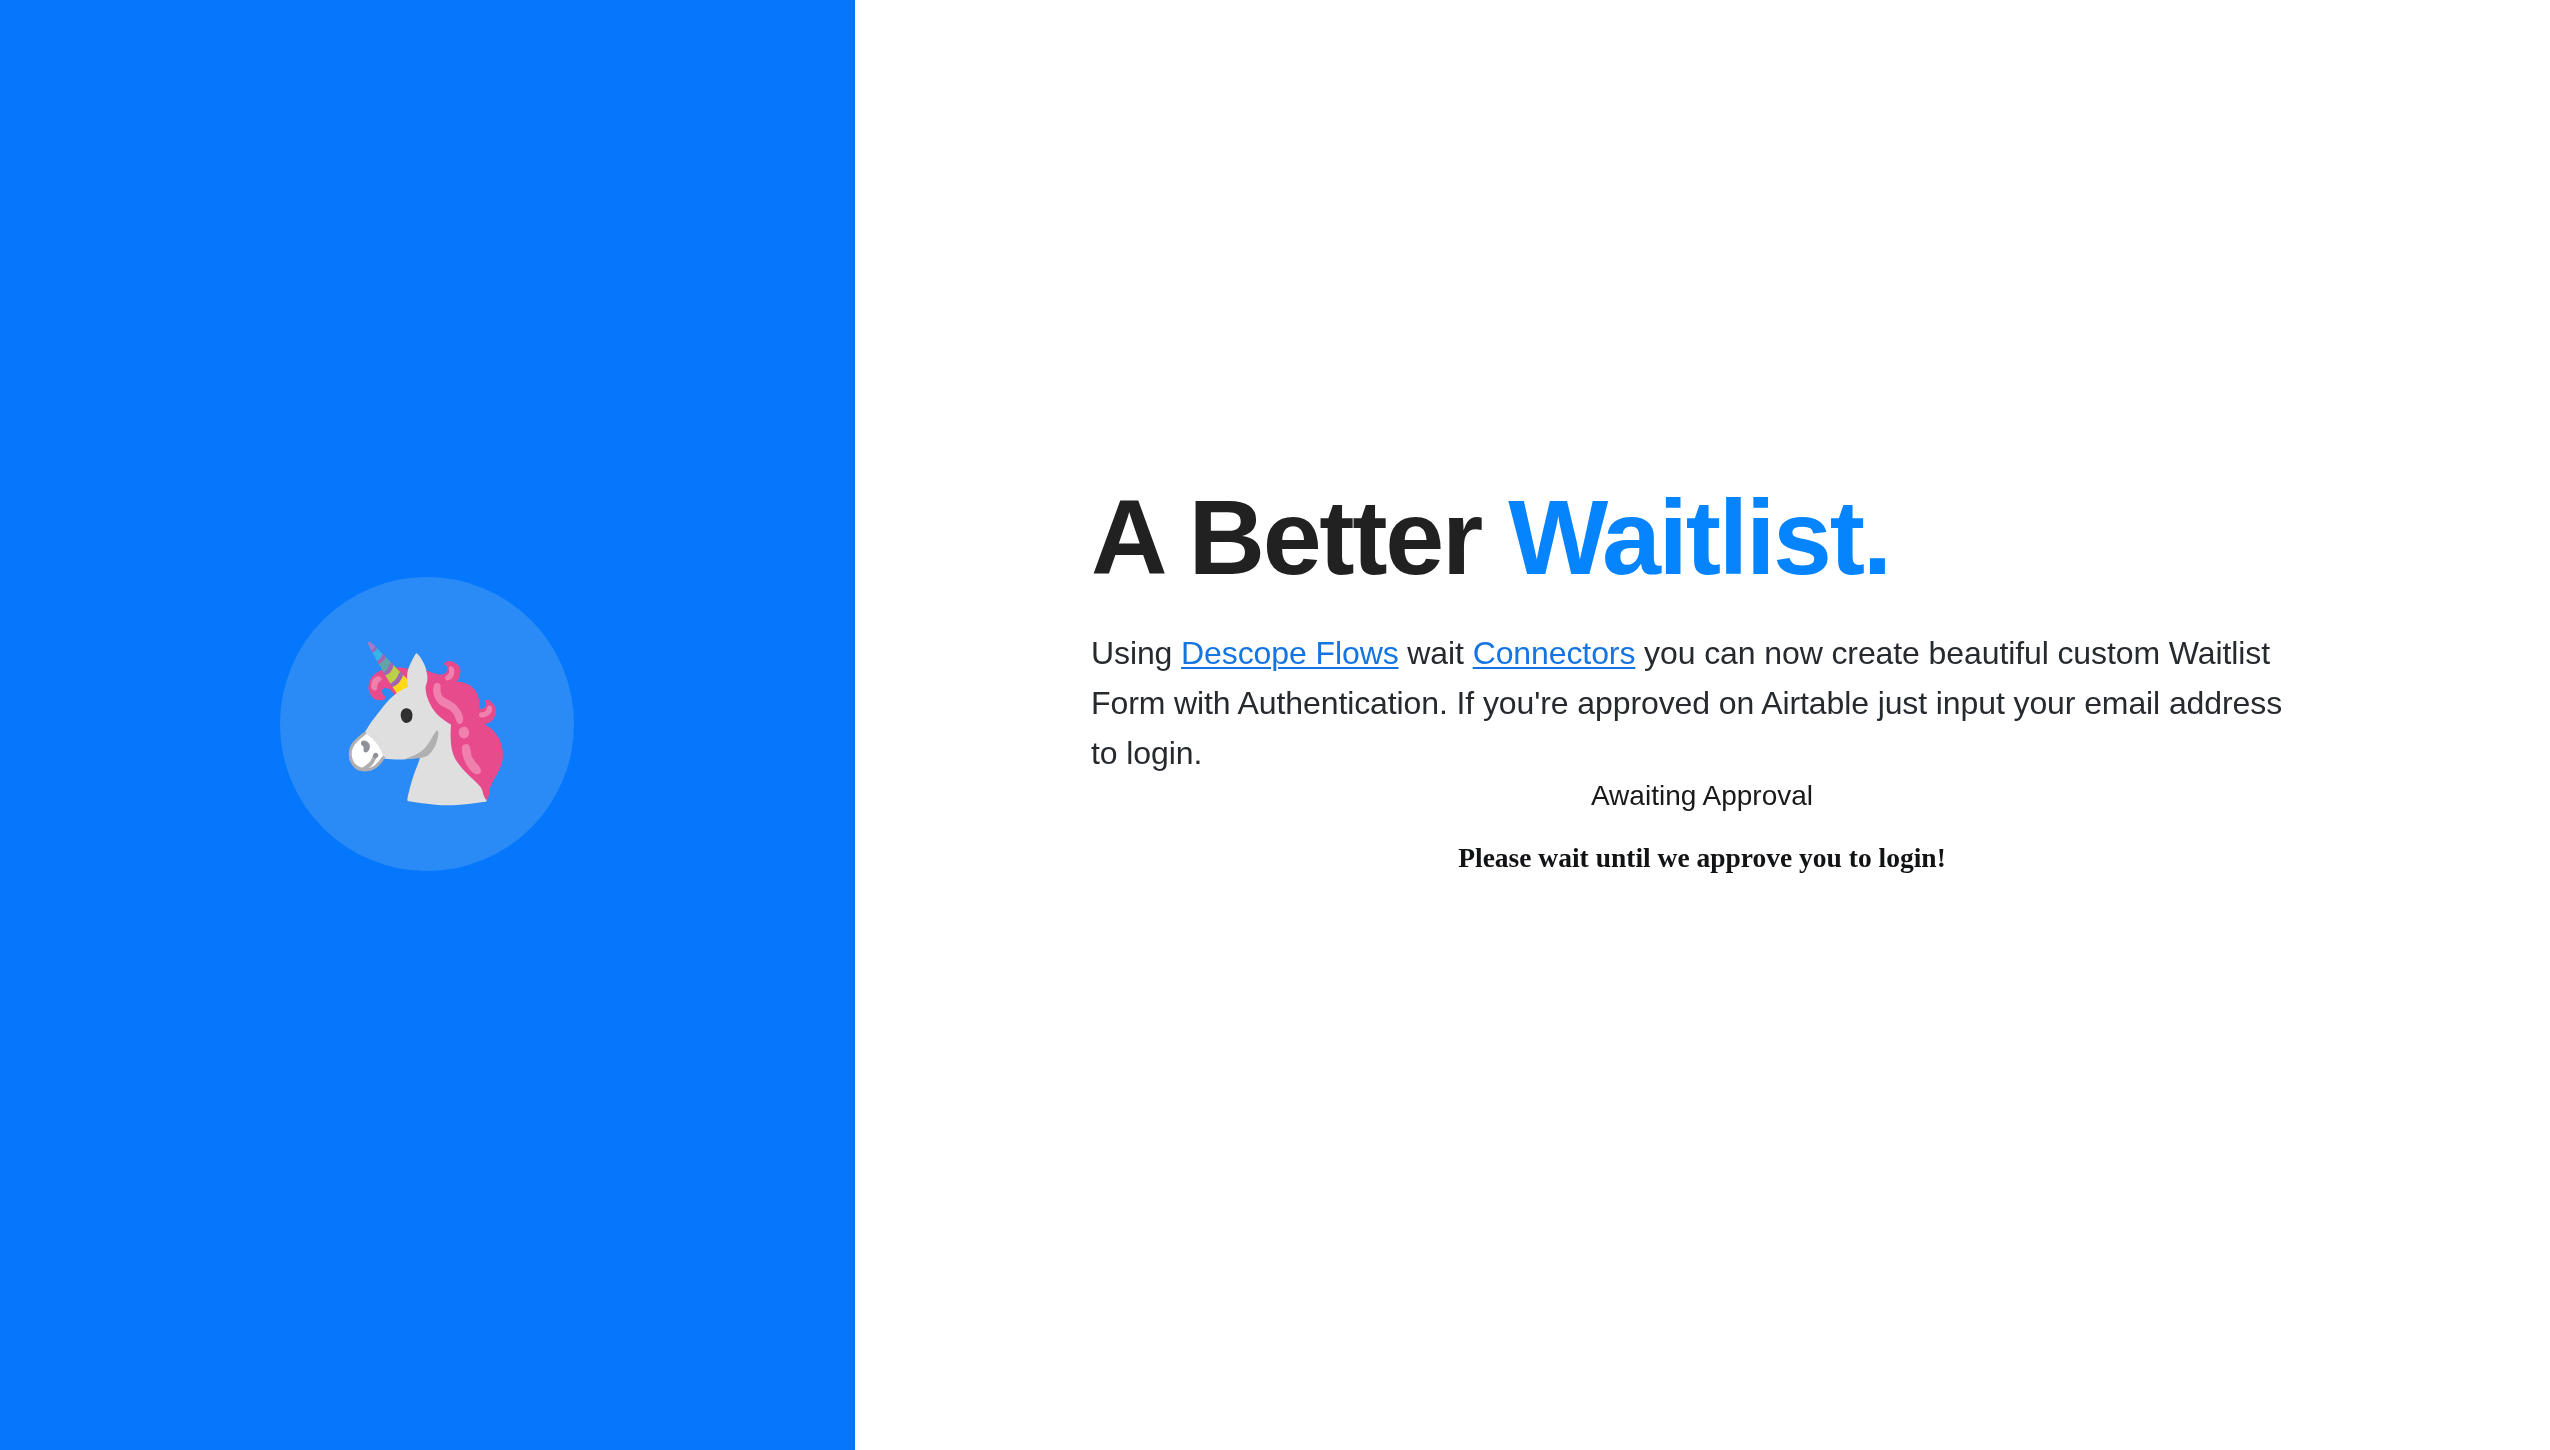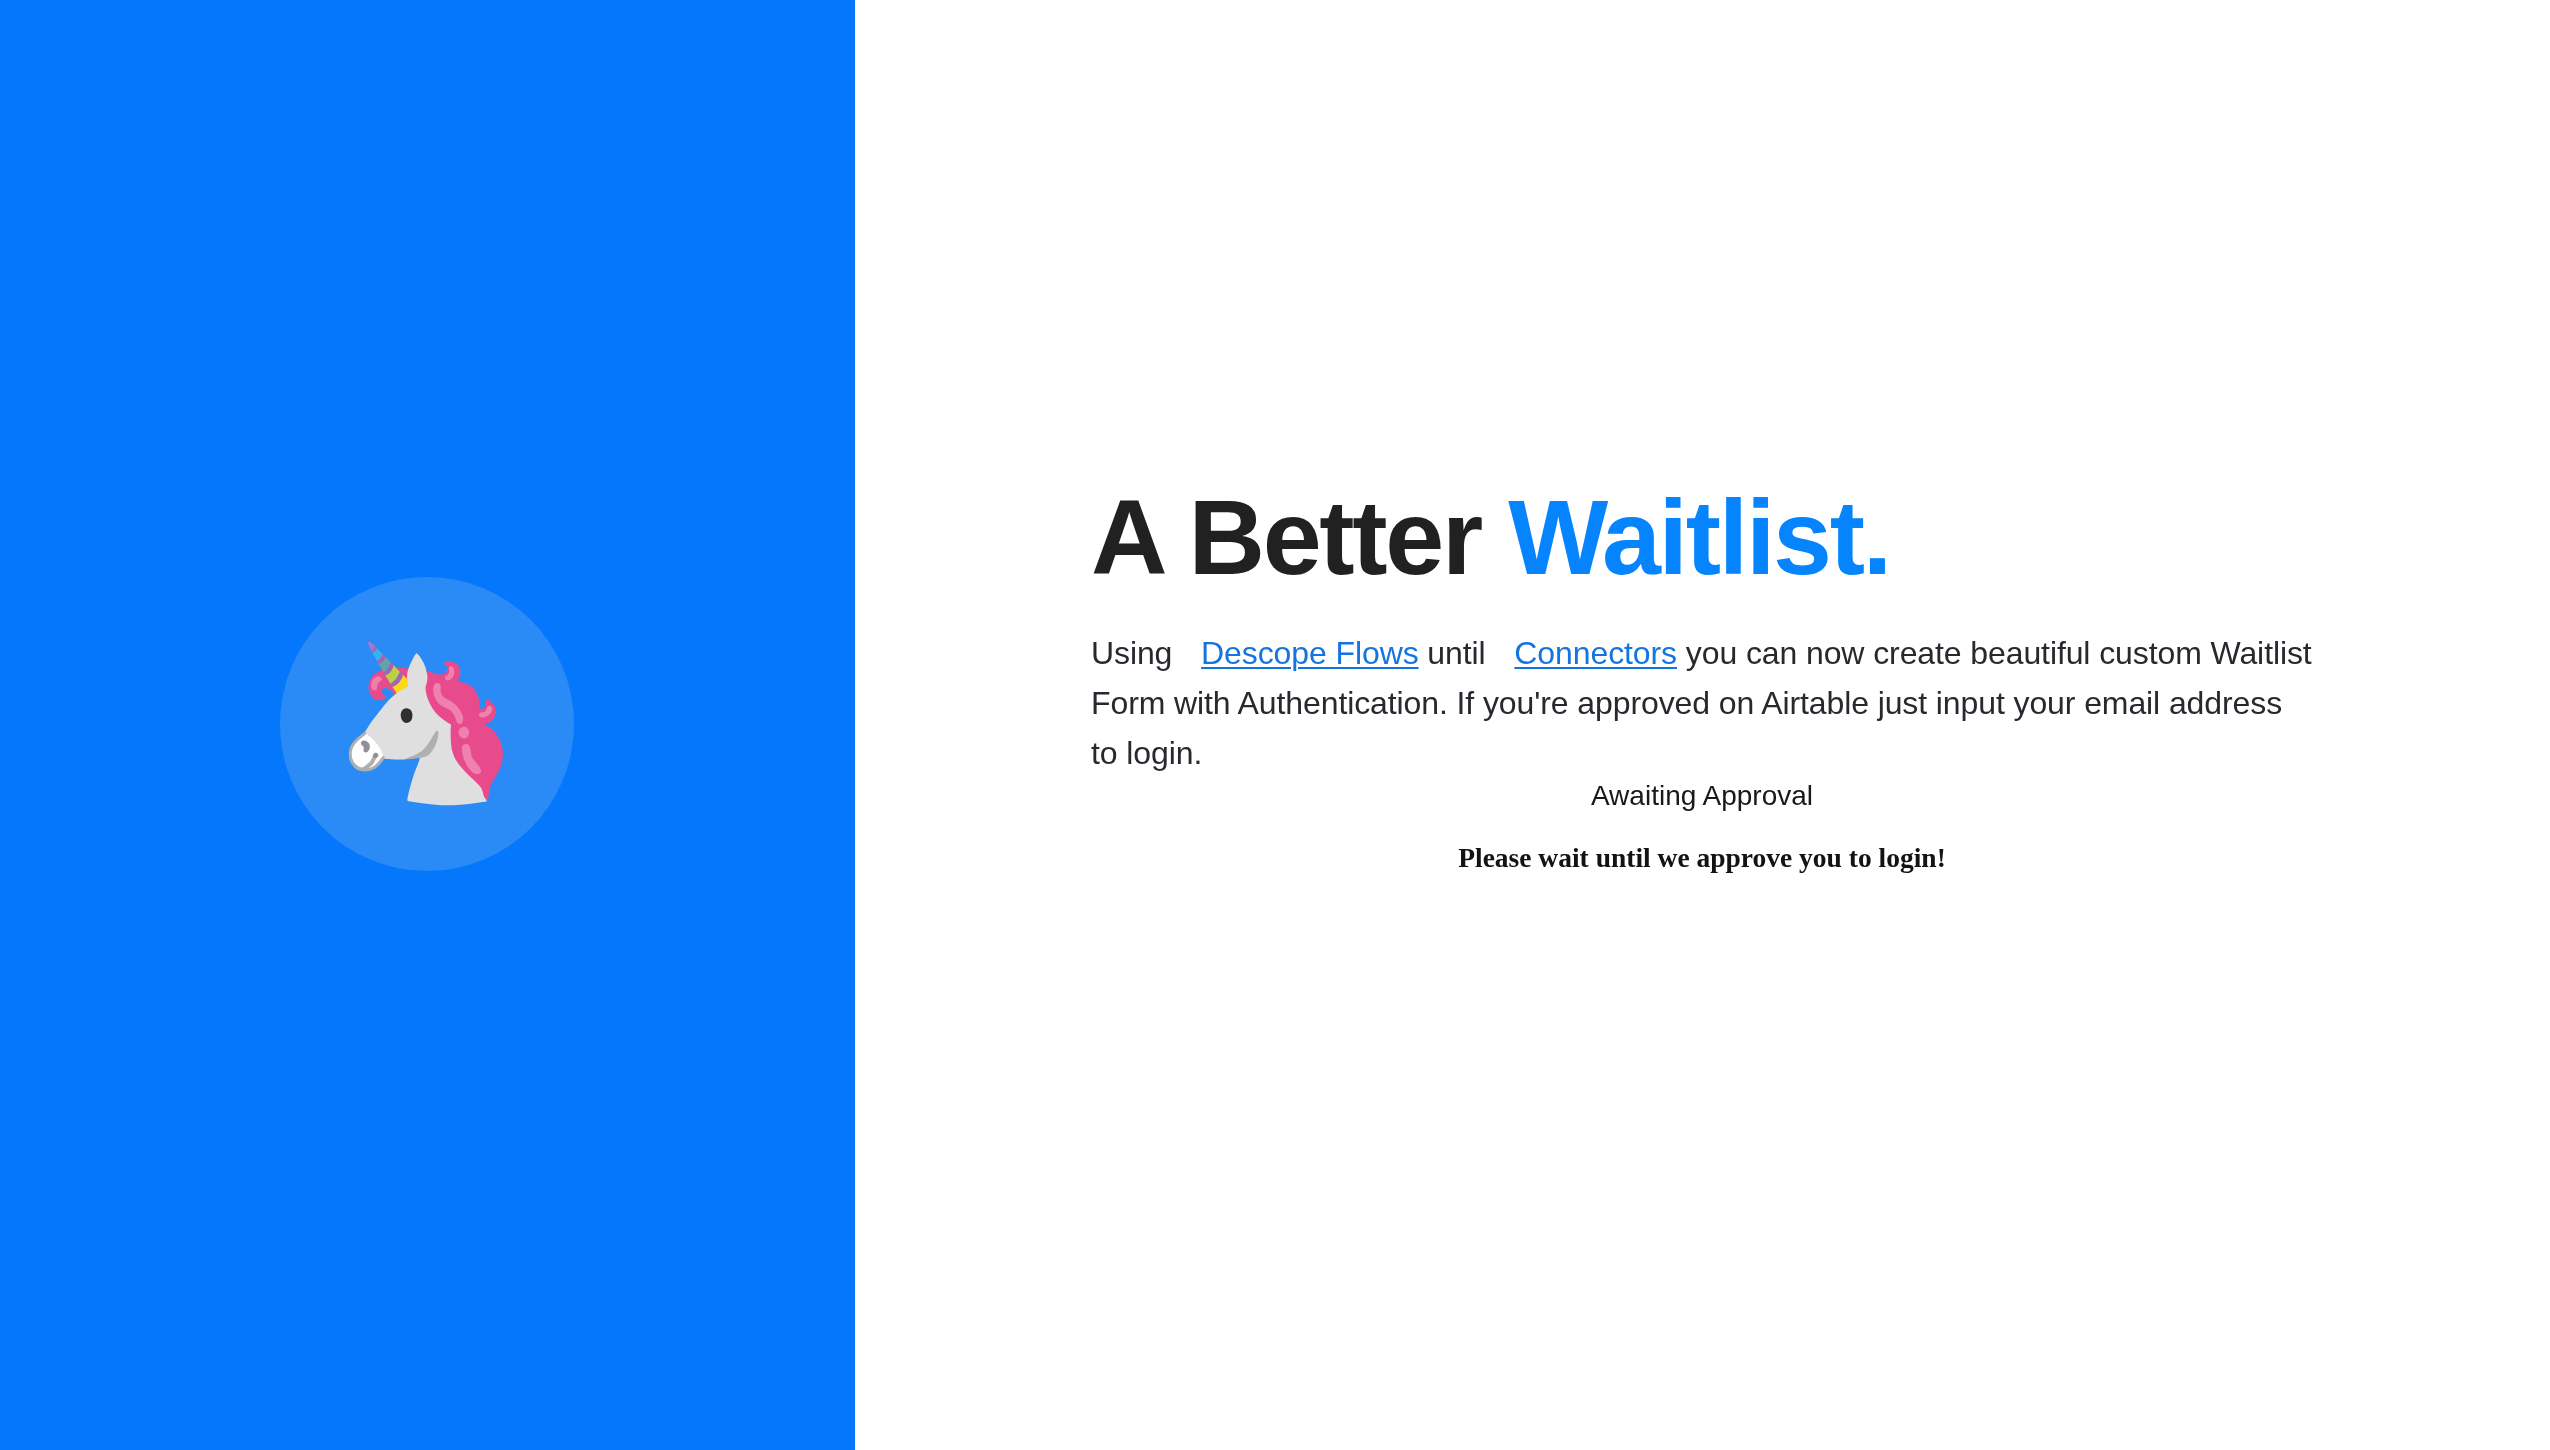--- a/index.html
+++ b/index.html
@@ -96,21 +96,20 @@
     font-weight: 400;
     color: #26292e;
     letter-spacing: -0.1px;
   }
 
   .intro a {
     color: #1575e0;
     text-decoration: underline;
     text-underline-offset: 2.7px;
     text-decoration-thickness: 1.8px;
-    margin-left: 20px;
   }
 
   .status-block {
     text-align: center;
   }
 
   .status-title {
     margin: 0;
     font-size: 28px;
     line-height: 1.3;
@@ -140,21 +139,21 @@
         <span class="avatar-emoji">🦄</span>
       </div>
     </div>
   </aside>
 
   <main class="content-panel">
     <div class="content-inner">
 
       <h1 class="headline"><span>A Better </span><span class="accent">Waitlist.</span></h1>
 
-      <p class="intro"><span>Using </span><a href="#">Descope Flows</a><span> until </span><a href="#">Connectors</a><span> you can now create beautiful custom Waitlist Form with Authentication. If you're approved on Airtable just input your email address to login.</span></p>
+      <p class="intro"><span>Using </span><a href="#">Descope Flows</a><span> wait </span><a href="#">Connectors</a><span> you can now create beautiful custom Waitlist Form with Authentication. If you're approved on Airtable just input your email address to login.</span></p>
 
       <div class="status-block">
         <p class="status-title">Awaiting Approval</p>
         <p class="status-note">Please wait until we approve you to login!</p>
       </div>
 
     </div>
   </main>
 
 </div>

